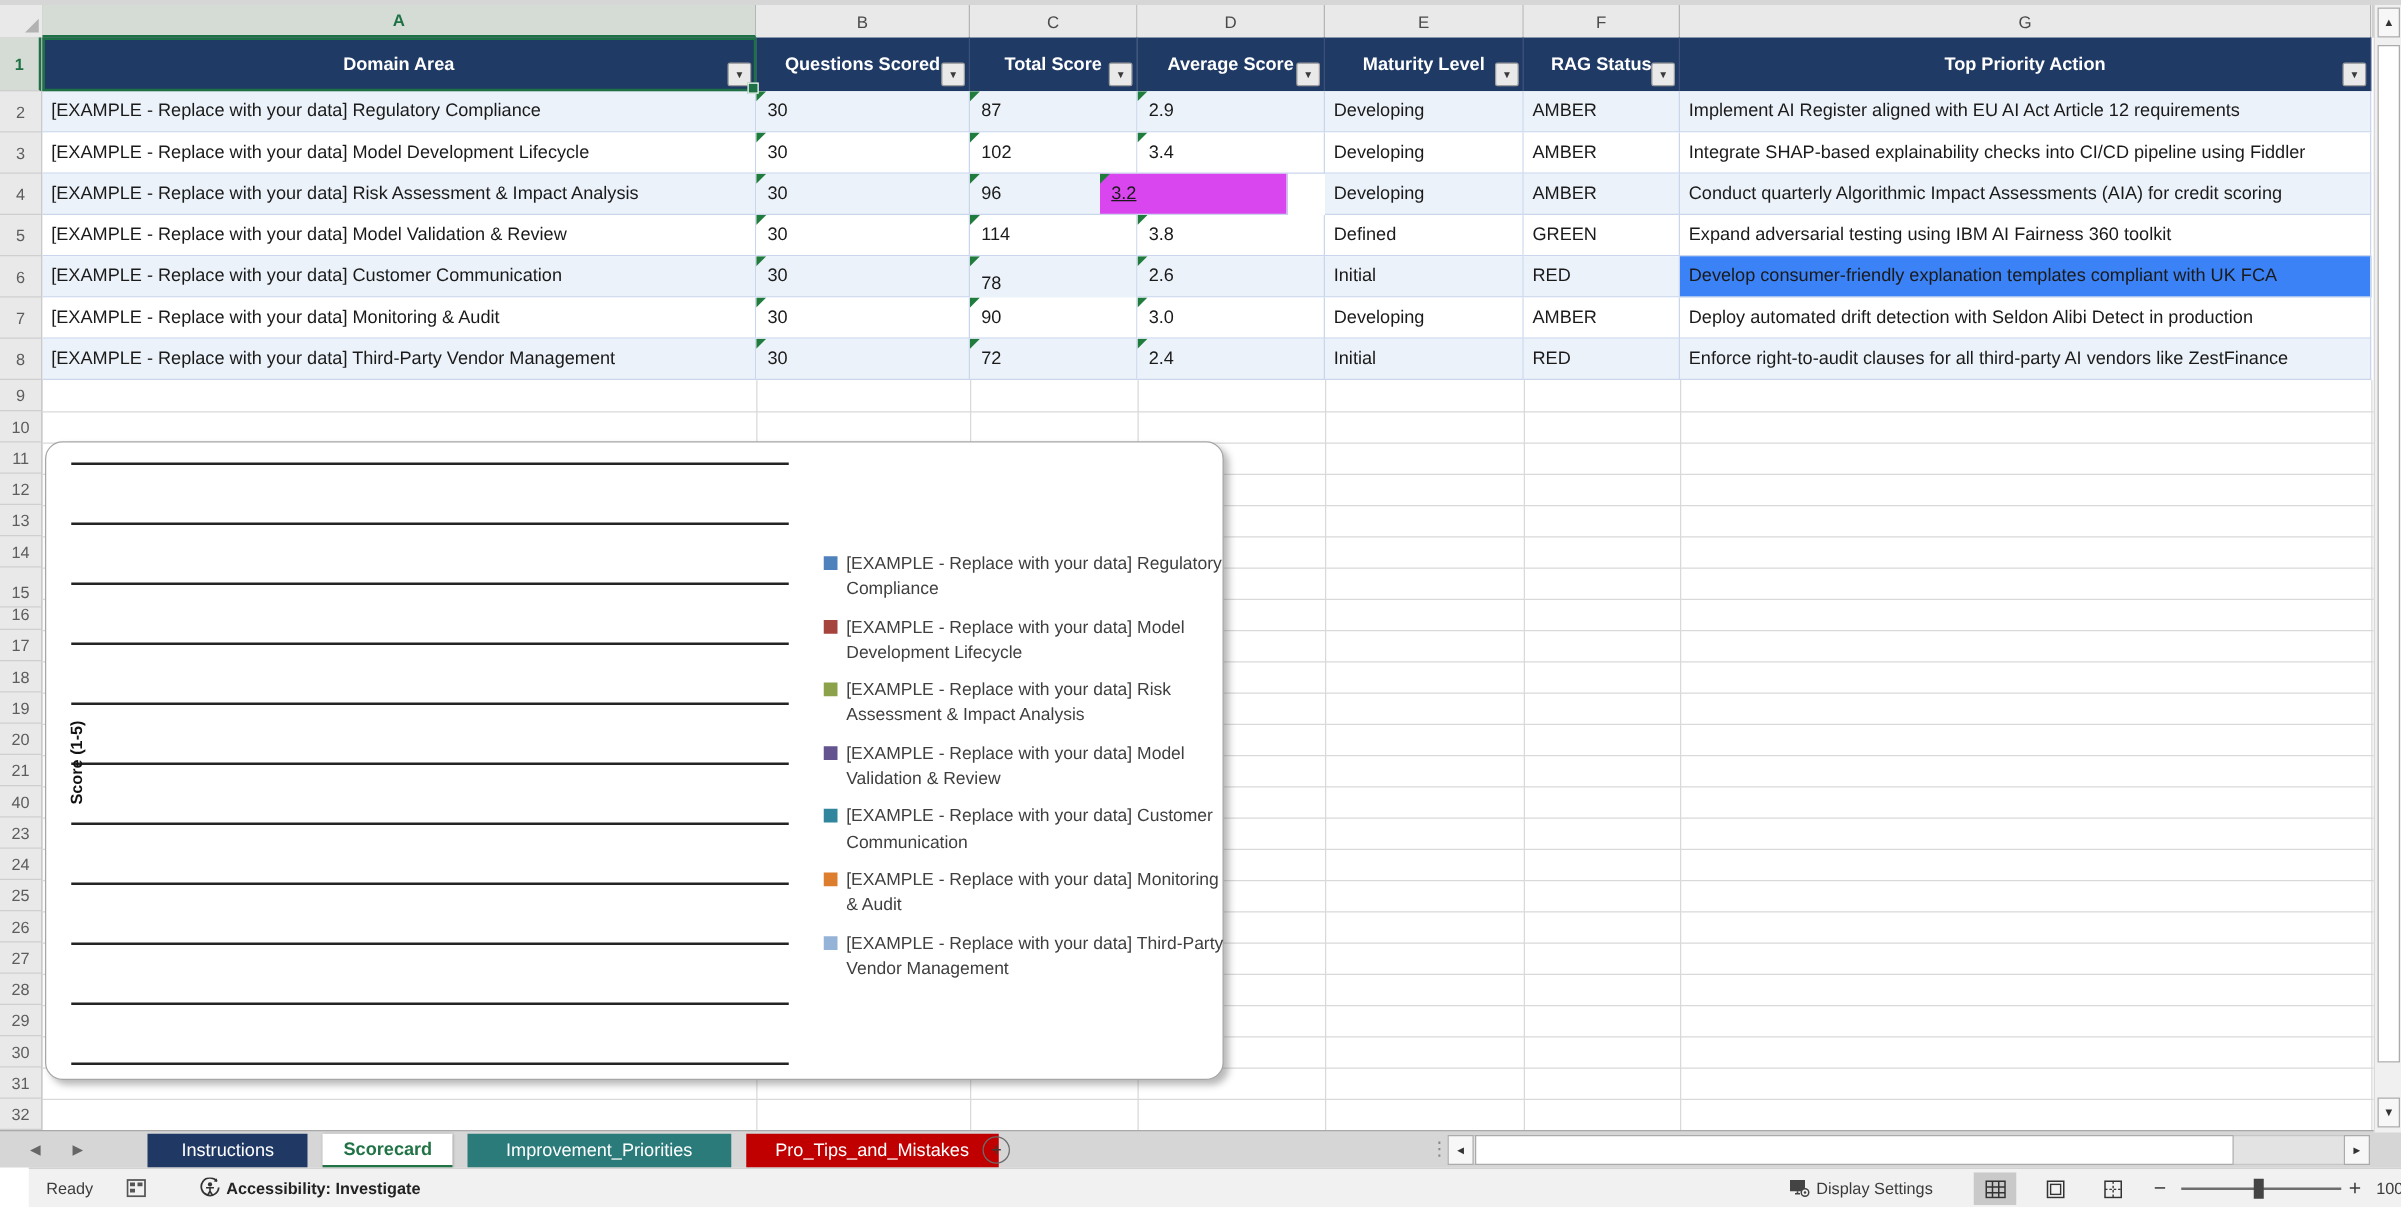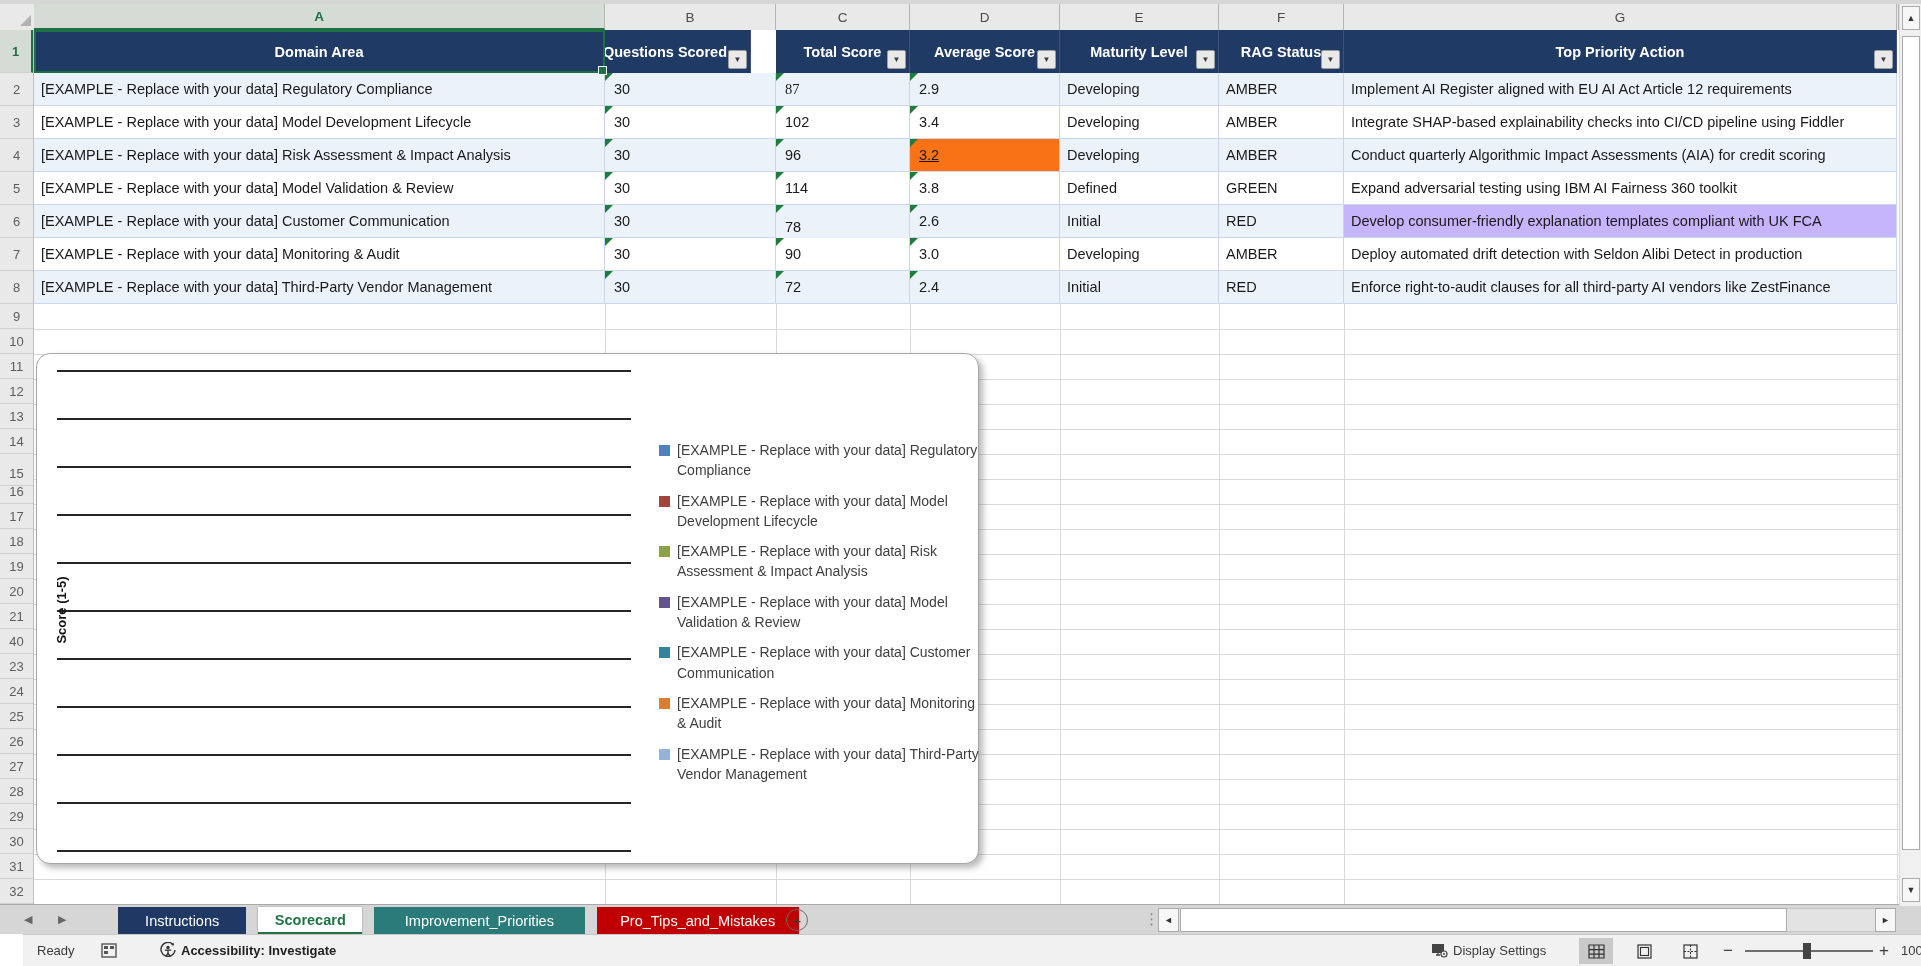--- a/index.html
+++ b/index.html
@@ -149,21 +149,21 @@
       <div class="abs gridv" style="left: 1060px; top: 304px; height: 600px;"></div>
       <div class="abs gridv" style="left: 1219px; top: 304px; height: 600px;"></div>
       <div class="abs gridv" style="left: 1344px; top: 304px; height: 600px;"></div>
       <div class="abs gridv" style="left: 1897px; top: 304px; height: 600px;"></div>
     </div>
   <div id="table">
       <div class="abs hcell" style="left: 34px; width: 571px;">
         <div>Domain Area</div>
         <div class="filterbtn">▼</div>
       </div>
-      <div class="abs hcell" style="left: 580px; width: 171px; align-items: center;">
+      <div class="abs hcell" style="left: 605px; width: 171px; align-items: center;">
         <div>Questions Scored</div>
         <div class="filterbtn">▼</div>
       </div>
       <div class="abs hcell" style="left: 776px; width: 134px;">
         <div>Total Score</div>
         <div class="filterbtn">▼</div>
       </div>
       <div class="abs hcell" style="left: 910px; width: 150px;">
         <div>Average Score</div>
         <div class="filterbtn">▼</div>
@@ -180,21 +180,21 @@
         <div>Top Priority Action</div>
         <div class="filterbtn">▼</div>
       </div>
       <div class="abs cell" style="left: 34px; top: 73px; width: 571px; height: 33px; background: rgb(236, 242, 249);">
         <div>[EXAMPLE - Replace with your data] Regulatory Compliance</div>
       </div>
       <div class="abs cell" style="left: 605px; top: 73px; width: 171px; height: 33px; background: rgb(236, 242, 249);">
         <div class="tri-err"></div>
         <div style="padding-left: 2px;">30</div>
       </div>
-      <div class="abs cell" style="left: 776px; top: 73px; width: 134px; height: 33px; background: rgb(236, 242, 249); font-family: Liberation Serif, serif;">
+      <div class="abs cell" style="left: 776px; top: 73px; width: 134px; height: 33px; background: rgb(236, 242, 249);">
         <div class="tri-err"></div>
         <div style="padding-left: 2px;">87</div>
       </div>
       <div class="abs cell" style="left: 910px; top: 73px; width: 150px; height: 33px; background: rgb(236, 242, 249);">
         <div class="tri-err"></div>
         <div style="padding-left: 2px;">2.9</div>
       </div>
       <div class="abs cell" style="left: 1060px; top: 73px; width: 159px; height: 33px; background: rgb(236, 242, 249);">
         <div>Developing</div>
       </div>
@@ -232,21 +232,21 @@
         <div>[EXAMPLE - Replace with your data] Risk Assessment &amp; Impact Analysis</div>
       </div>
       <div class="abs cell" style="left: 605px; top: 139px; width: 171px; height: 33px; background: rgb(236, 242, 249);">
         <div class="tri-err"></div>
         <div style="padding-left: 2px;">30</div>
       </div>
       <div class="abs cell" style="left: 776px; top: 139px; width: 134px; height: 33px; background: rgb(236, 242, 249);">
         <div class="tri-err"></div>
         <div style="padding-left: 2px;">96</div>
       </div>
-      <div class="abs cell" style="left: 910px; top: 139px; width: 150px; height: 33px; background: #f97316; text-decoration: underline;">
+      <div class="abs cell" style="left: 880px; top: 139px; width: 150px; height: 33px; background: #d946ef; text-decoration: underline;">
         <div class="tri-err"></div>
         <div style="padding-left: 2px;">3.2</div>
       </div>
       <div class="abs cell" style="left: 1060px; top: 139px; width: 159px; height: 33px; background: rgb(236, 242, 249);">
         <div>Developing</div>
       </div>
       <div class="abs cell" style="left: 1219px; top: 139px; width: 125px; height: 33px; background: rgb(236, 242, 249);">
         <div>AMBER</div>
       </div>
       <div class="abs cell" style="left: 1344px; top: 139px; width: 553px; height: 33px; background: rgb(236, 242, 249);">
@@ -290,21 +290,21 @@
       <div class="abs cell" style="left: 910px; top: 205px; width: 150px; height: 33px; background: rgb(236, 242, 249);">
         <div class="tri-err"></div>
         <div style="padding-left: 2px;">2.6</div>
       </div>
       <div class="abs cell" style="left: 1060px; top: 205px; width: 159px; height: 33px; background: rgb(236, 242, 249);">
         <div>Initial</div>
       </div>
       <div class="abs cell" style="left: 1219px; top: 205px; width: 125px; height: 33px; background: rgb(236, 242, 249);">
         <div>RED</div>
       </div>
-      <div class="abs cell" style="left: 1344px; top: 205px; width: 553px; height: 33px; background: #c4b5fd;">
+      <div class="abs cell" style="left: 1344px; top: 205px; width: 553px; height: 33px; background: #3b82f6;">
         <div>Develop consumer-friendly explanation templates compliant with UK FCA</div>
       </div>
       <div class="abs cell" style="left: 34px; top: 238px; width: 571px; height: 33px; background: rgb(255, 255, 255);">
         <div>[EXAMPLE - Replace with your data] Monitoring &amp; Audit</div>
       </div>
       <div class="abs cell" style="left: 605px; top: 238px; width: 171px; height: 33px; background: rgb(255, 255, 255);">
         <div class="tri-err"></div>
         <div style="padding-left: 2px;">30</div>
       </div>
       <div class="abs cell" style="left: 776px; top: 238px; width: 134px; height: 33px; background: rgb(255, 255, 255);">

